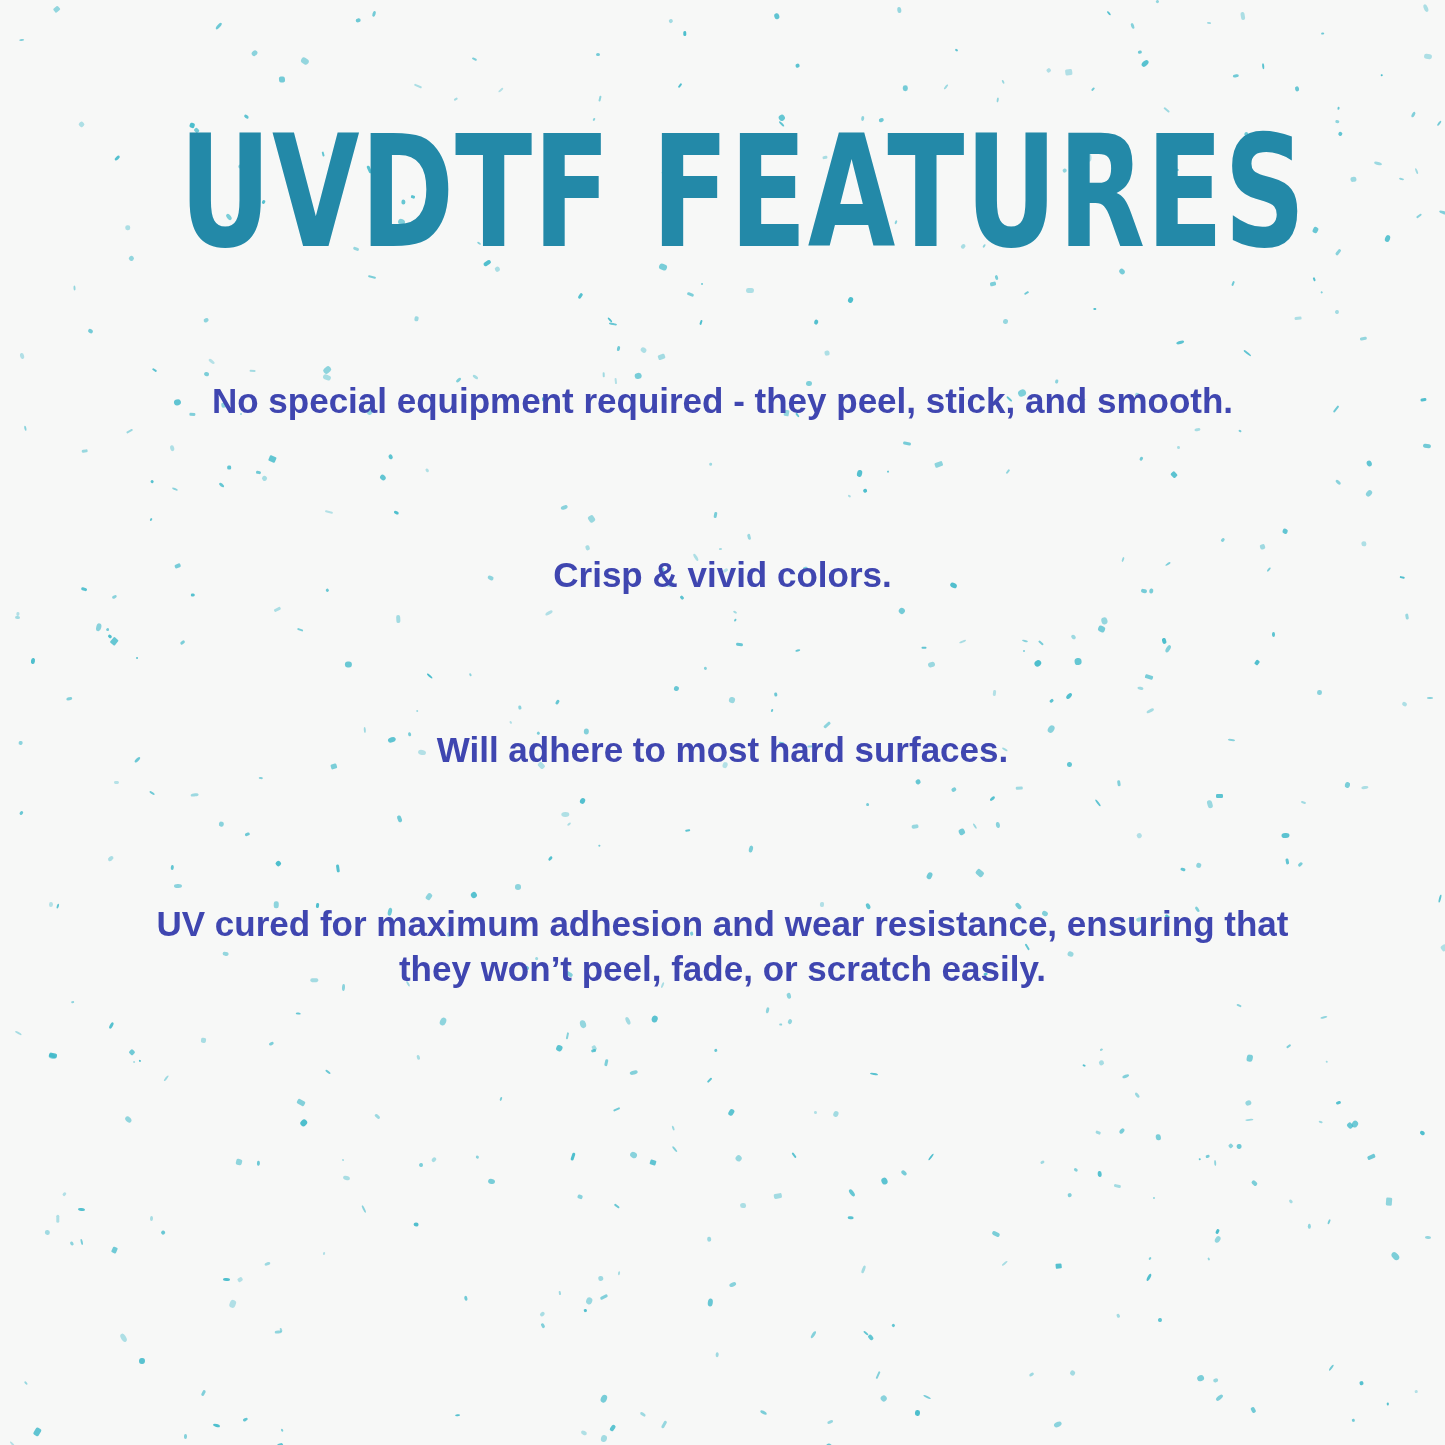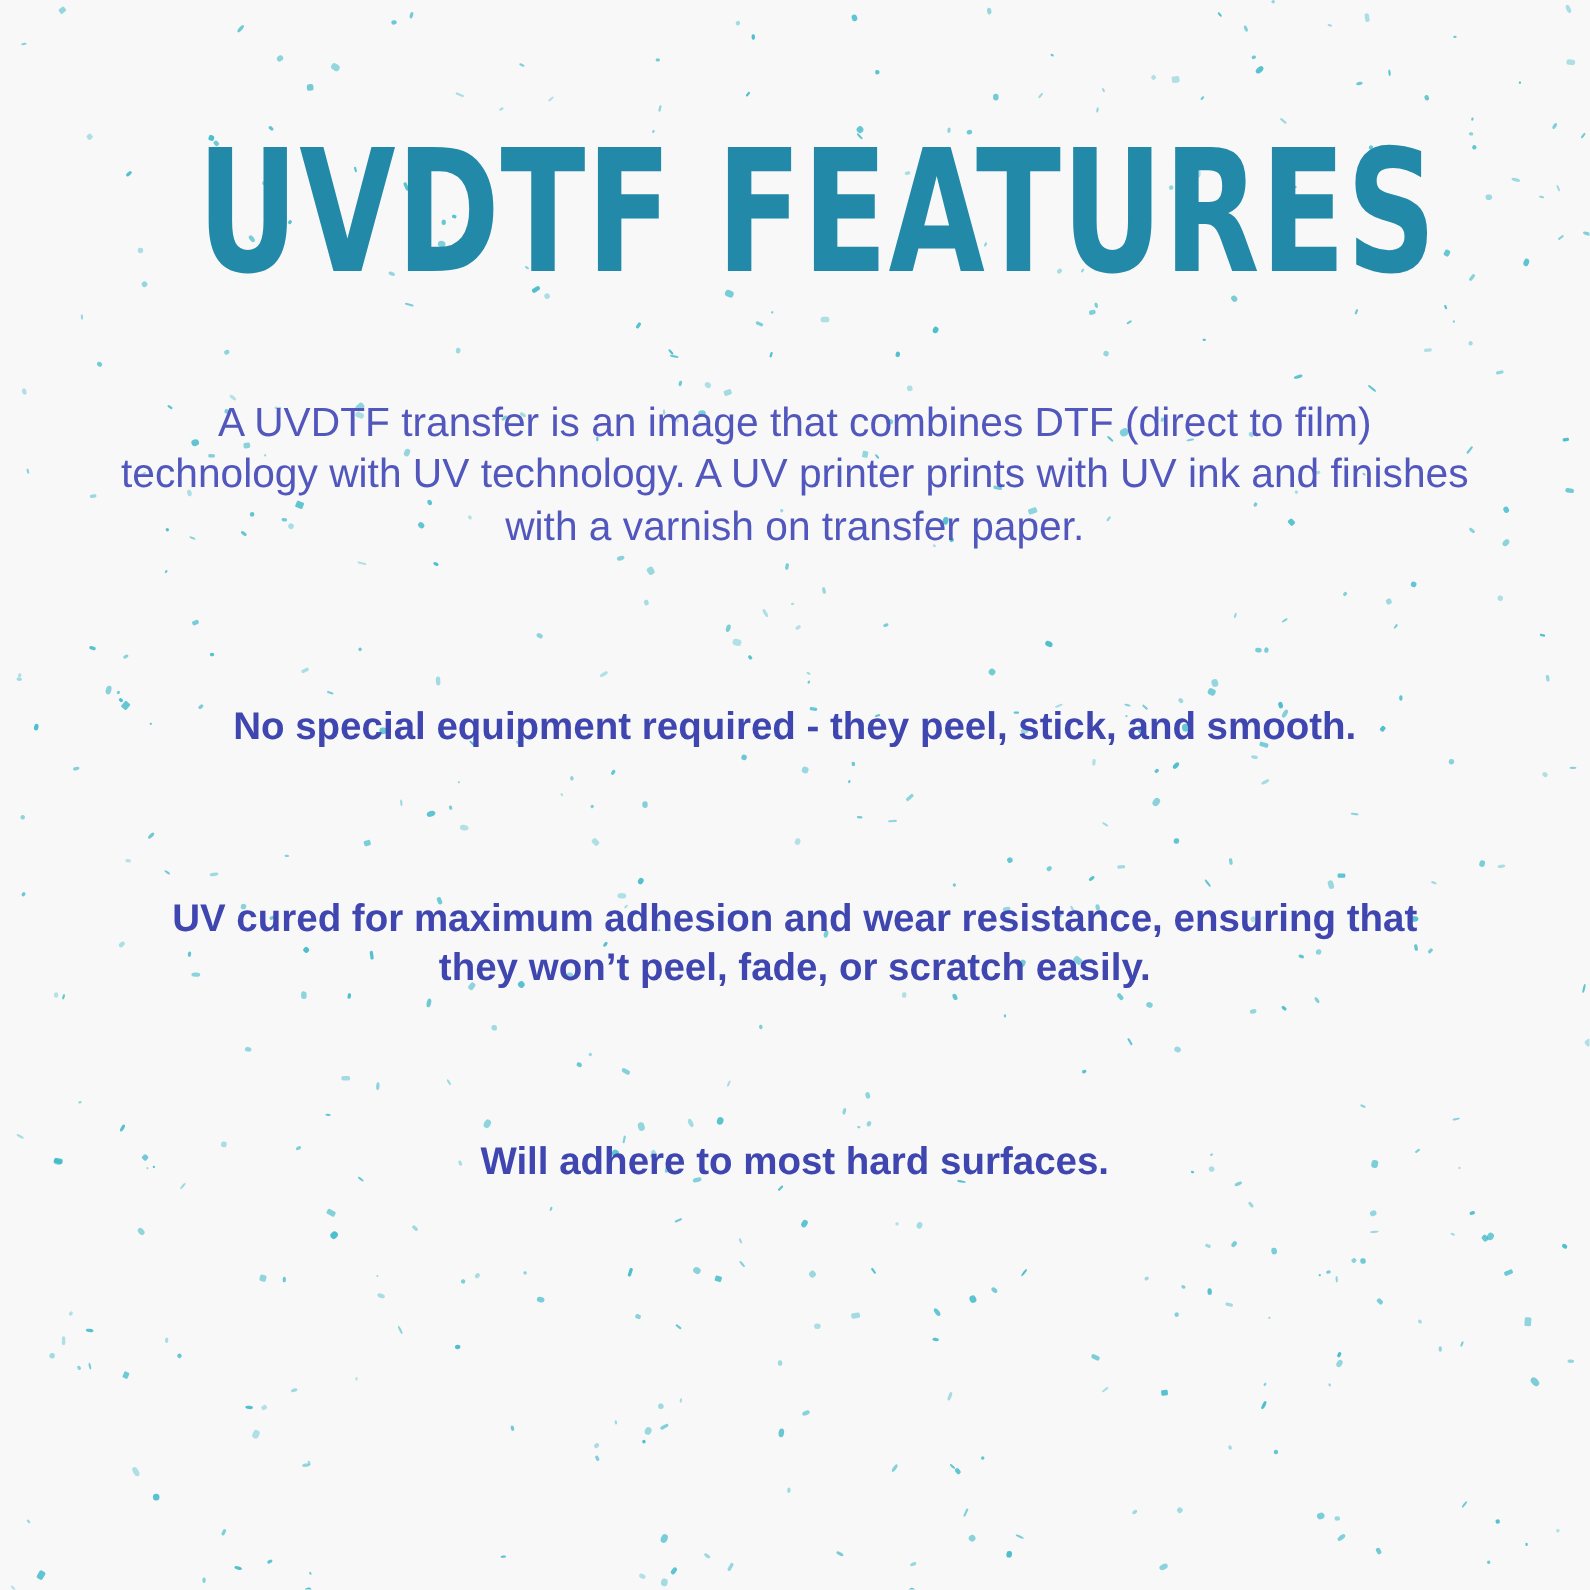--- a/index.html
+++ b/index.html
@@ -652,23 +652,23 @@
     <div style="position:absolute;left:1136.2px;top:1091.8px;width:2.7px;height:6.1px;background:#39b7c8;opacity:0.49;border-radius:50%;transform:rotate(140deg);"></div>
     <div style="position:absolute;left:1199.3px;top:1158.1px;width:1.5px;height:2.0px;background:#39b7c8;opacity:0.78;border-radius:50%;transform:rotate(83deg);"></div>
     <div style="position:absolute;left:300.8px;top:58.2px;width:7.6px;height:5.8px;background:#39b7c8;opacity:0.52;border-radius:2.8856112584471703px;transform:rotate(33deg);"></div>
   </div>
 
 <div class="page">
 
   <h1 class="title">UVDTF FEATURES</h1>
 
   <div class="block intro">
-    <p class="intro-body">A UVDTF transfer is an image that combines DTF (direct to film) technology with UV technology.  A UV printer prints with UV ink and finishes with a varnish on transfer paper.</p>
   </div>
 
   <p class="block feature f1">No special equipment required - they peel, stick, and smooth.</p>
 
+  <p class="block feature f2">Crisp &amp; vivid colors.</p>
+
+  <p class="block feature f3">Will adhere to most hard surfaces.</p>
 
   <p class="block feature f4">UV cured for maximum adhesion and wear resistance, ensuring that they won’t peel, fade, or scratch easily.</p>
 
-  <p class="block feature f3">Will adhere to most hard surfaces.</p>
-
 </div>
 
 </body></html>

